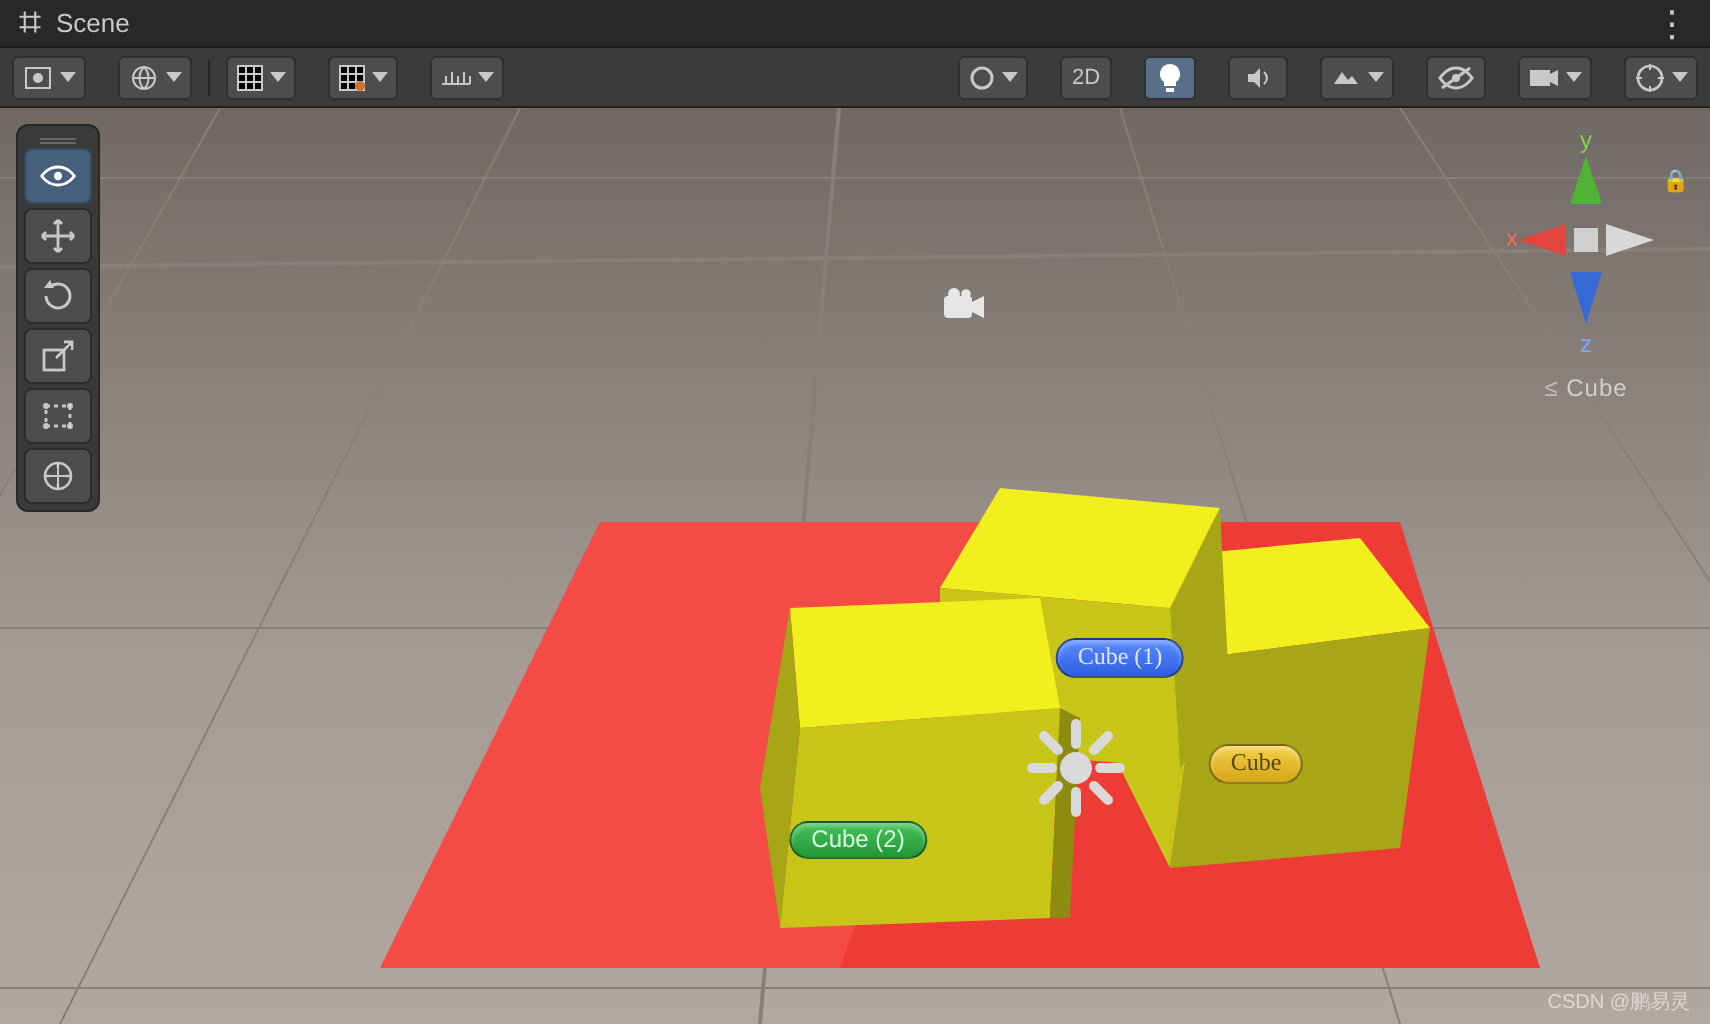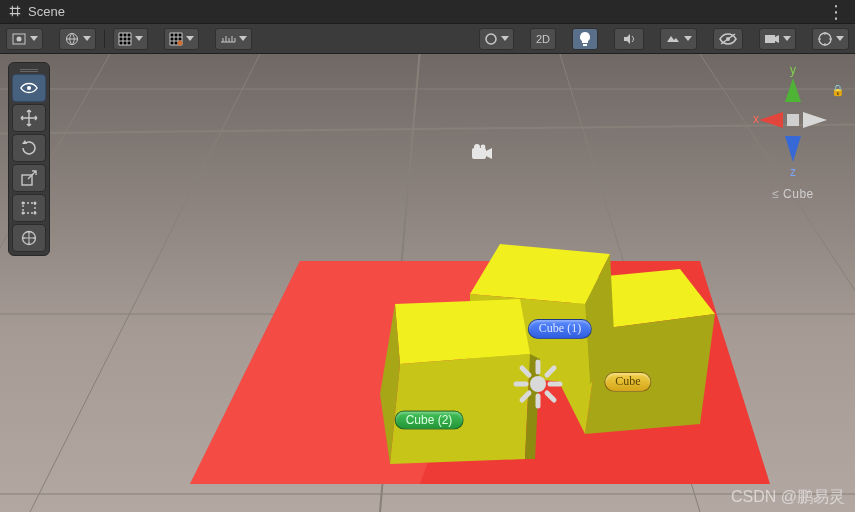--- a/index.html
+++ b/index.html
@@ -98,21 +98,21 @@
   
   .sun {
     position:absolute; left:538px; top:330px;
     width:52px; height:52px; transform:translate(-50%,-50%);
   }
   .sun circle{fill:#d9d9d9;}
   .sun line{stroke:#d9d9d9; stroke-width:5; stroke-linecap:round;}
   
   .watermark{
     position:absolute; right:10px; bottom:4px;
-    color:rgba(255,255,255,.55); font-size:16px;
+    color:rgba(255,255,255,.55); font-size:10px;
   }
 </style>
 </head>
 <body>
 
 <div class="tab-header">
   <div class="tab-title">
     <svg width="14" height="14" viewBox="0 0 16 16">
         <path fill="none" stroke="#c8c8c8" stroke-width="1.2" d="M2 5h12M2 11h12M5 2v12M11 2v12"></path>
       </svg>

